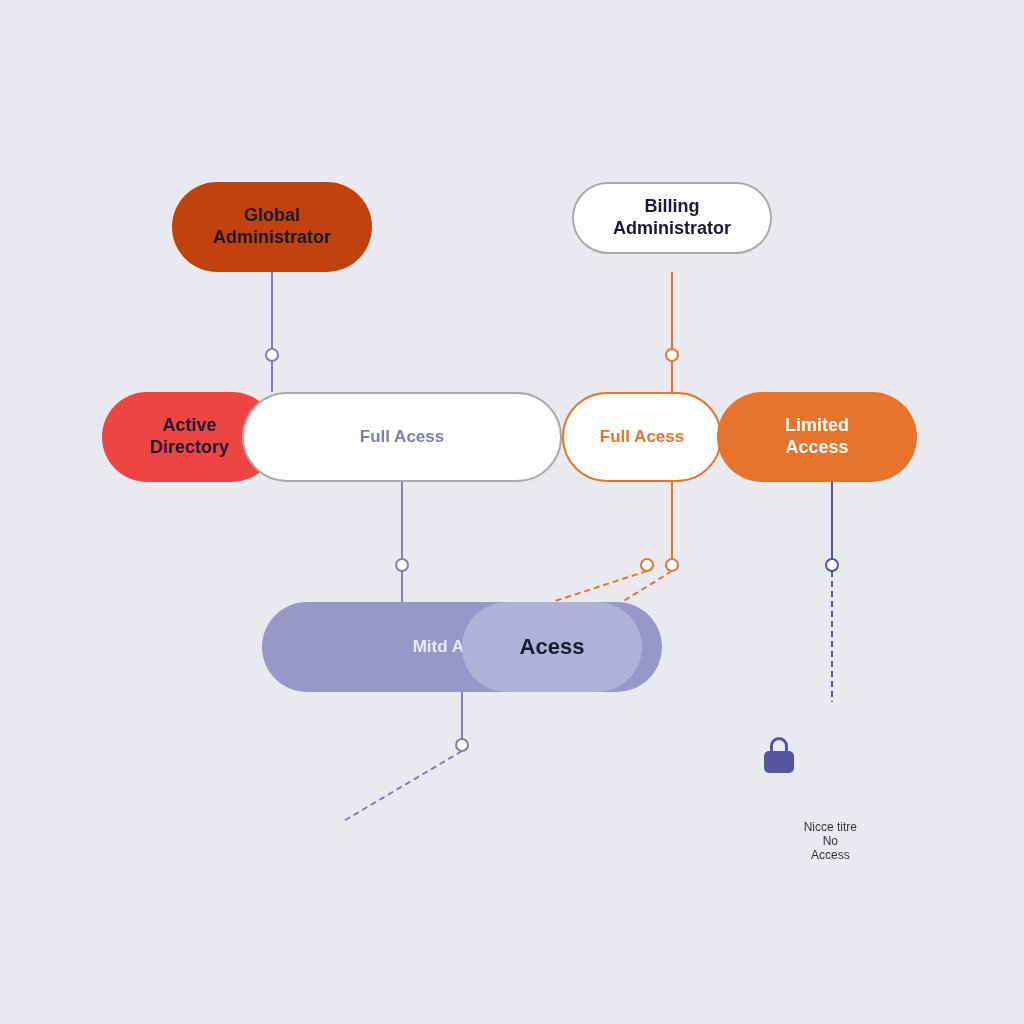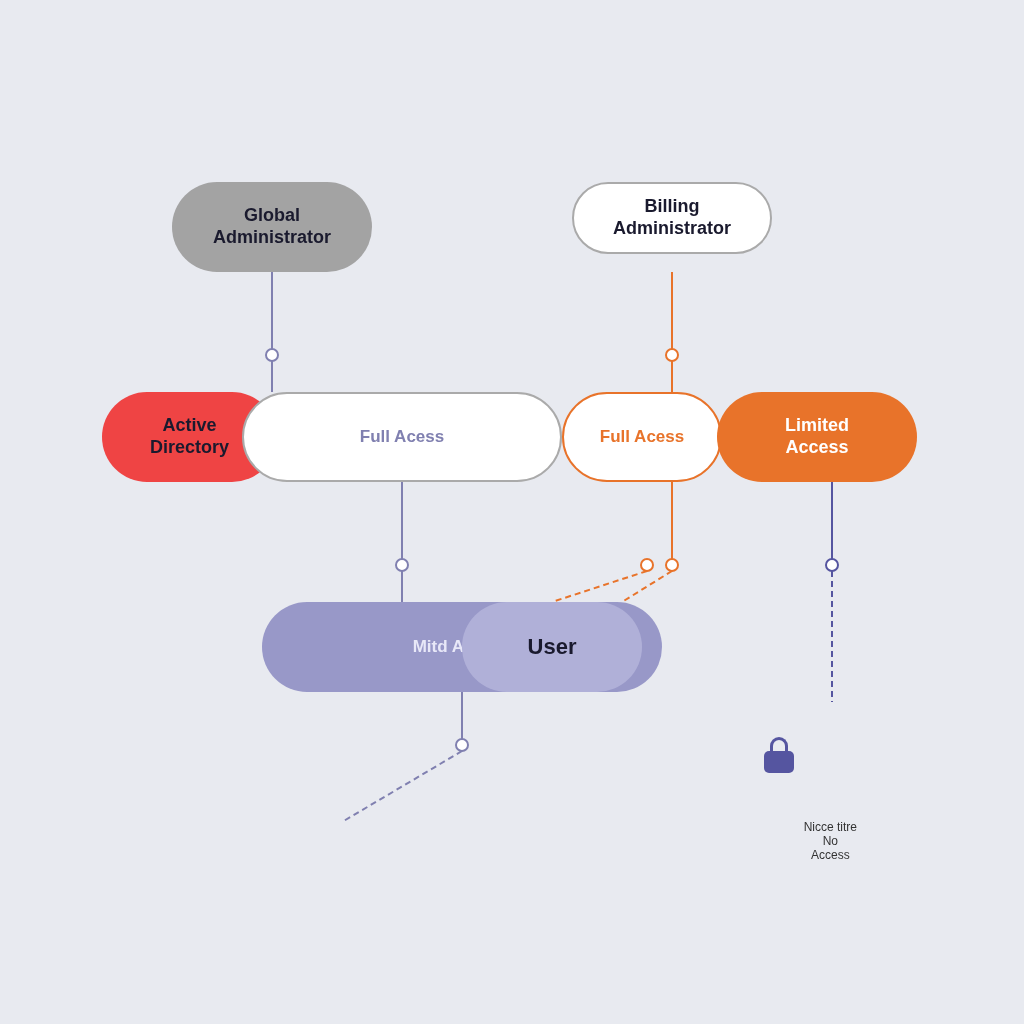--- a/index.html
+++ b/index.html
@@ -39,21 +39,21 @@
       text-align: center;
       font-weight: 700;
       font-size: 18px;
       line-height: 1.2;
     }
 
     
     .node-global-admin {
       width: 200px;
       height: 90px;
-      background: #a3a3a3;
+      background: #c2410c;
       color: #1a1a2e;
       top: 80px;
       left: 100px;
     }
 
     
     .node-billing-admin {
       width: 200px;
       height: 72px;
       background: #ffffff;
@@ -267,21 +267,21 @@
   <div class="node node-limited-access">
     Limited<br>Access
   </div>
 
 
   <div class="node node-mitd-access">
     Mitd Access
   </div>
 
   <div class="node node-user">
-    User
+    Acess
   </div>
 
 
   <div class="lock-icon">
     <div class="lock-shackle"></div>
     <div class="lock-body"></div>
   </div>
 
   <div class="node-no-access">
     Nicce titre<br>No<br>Access

